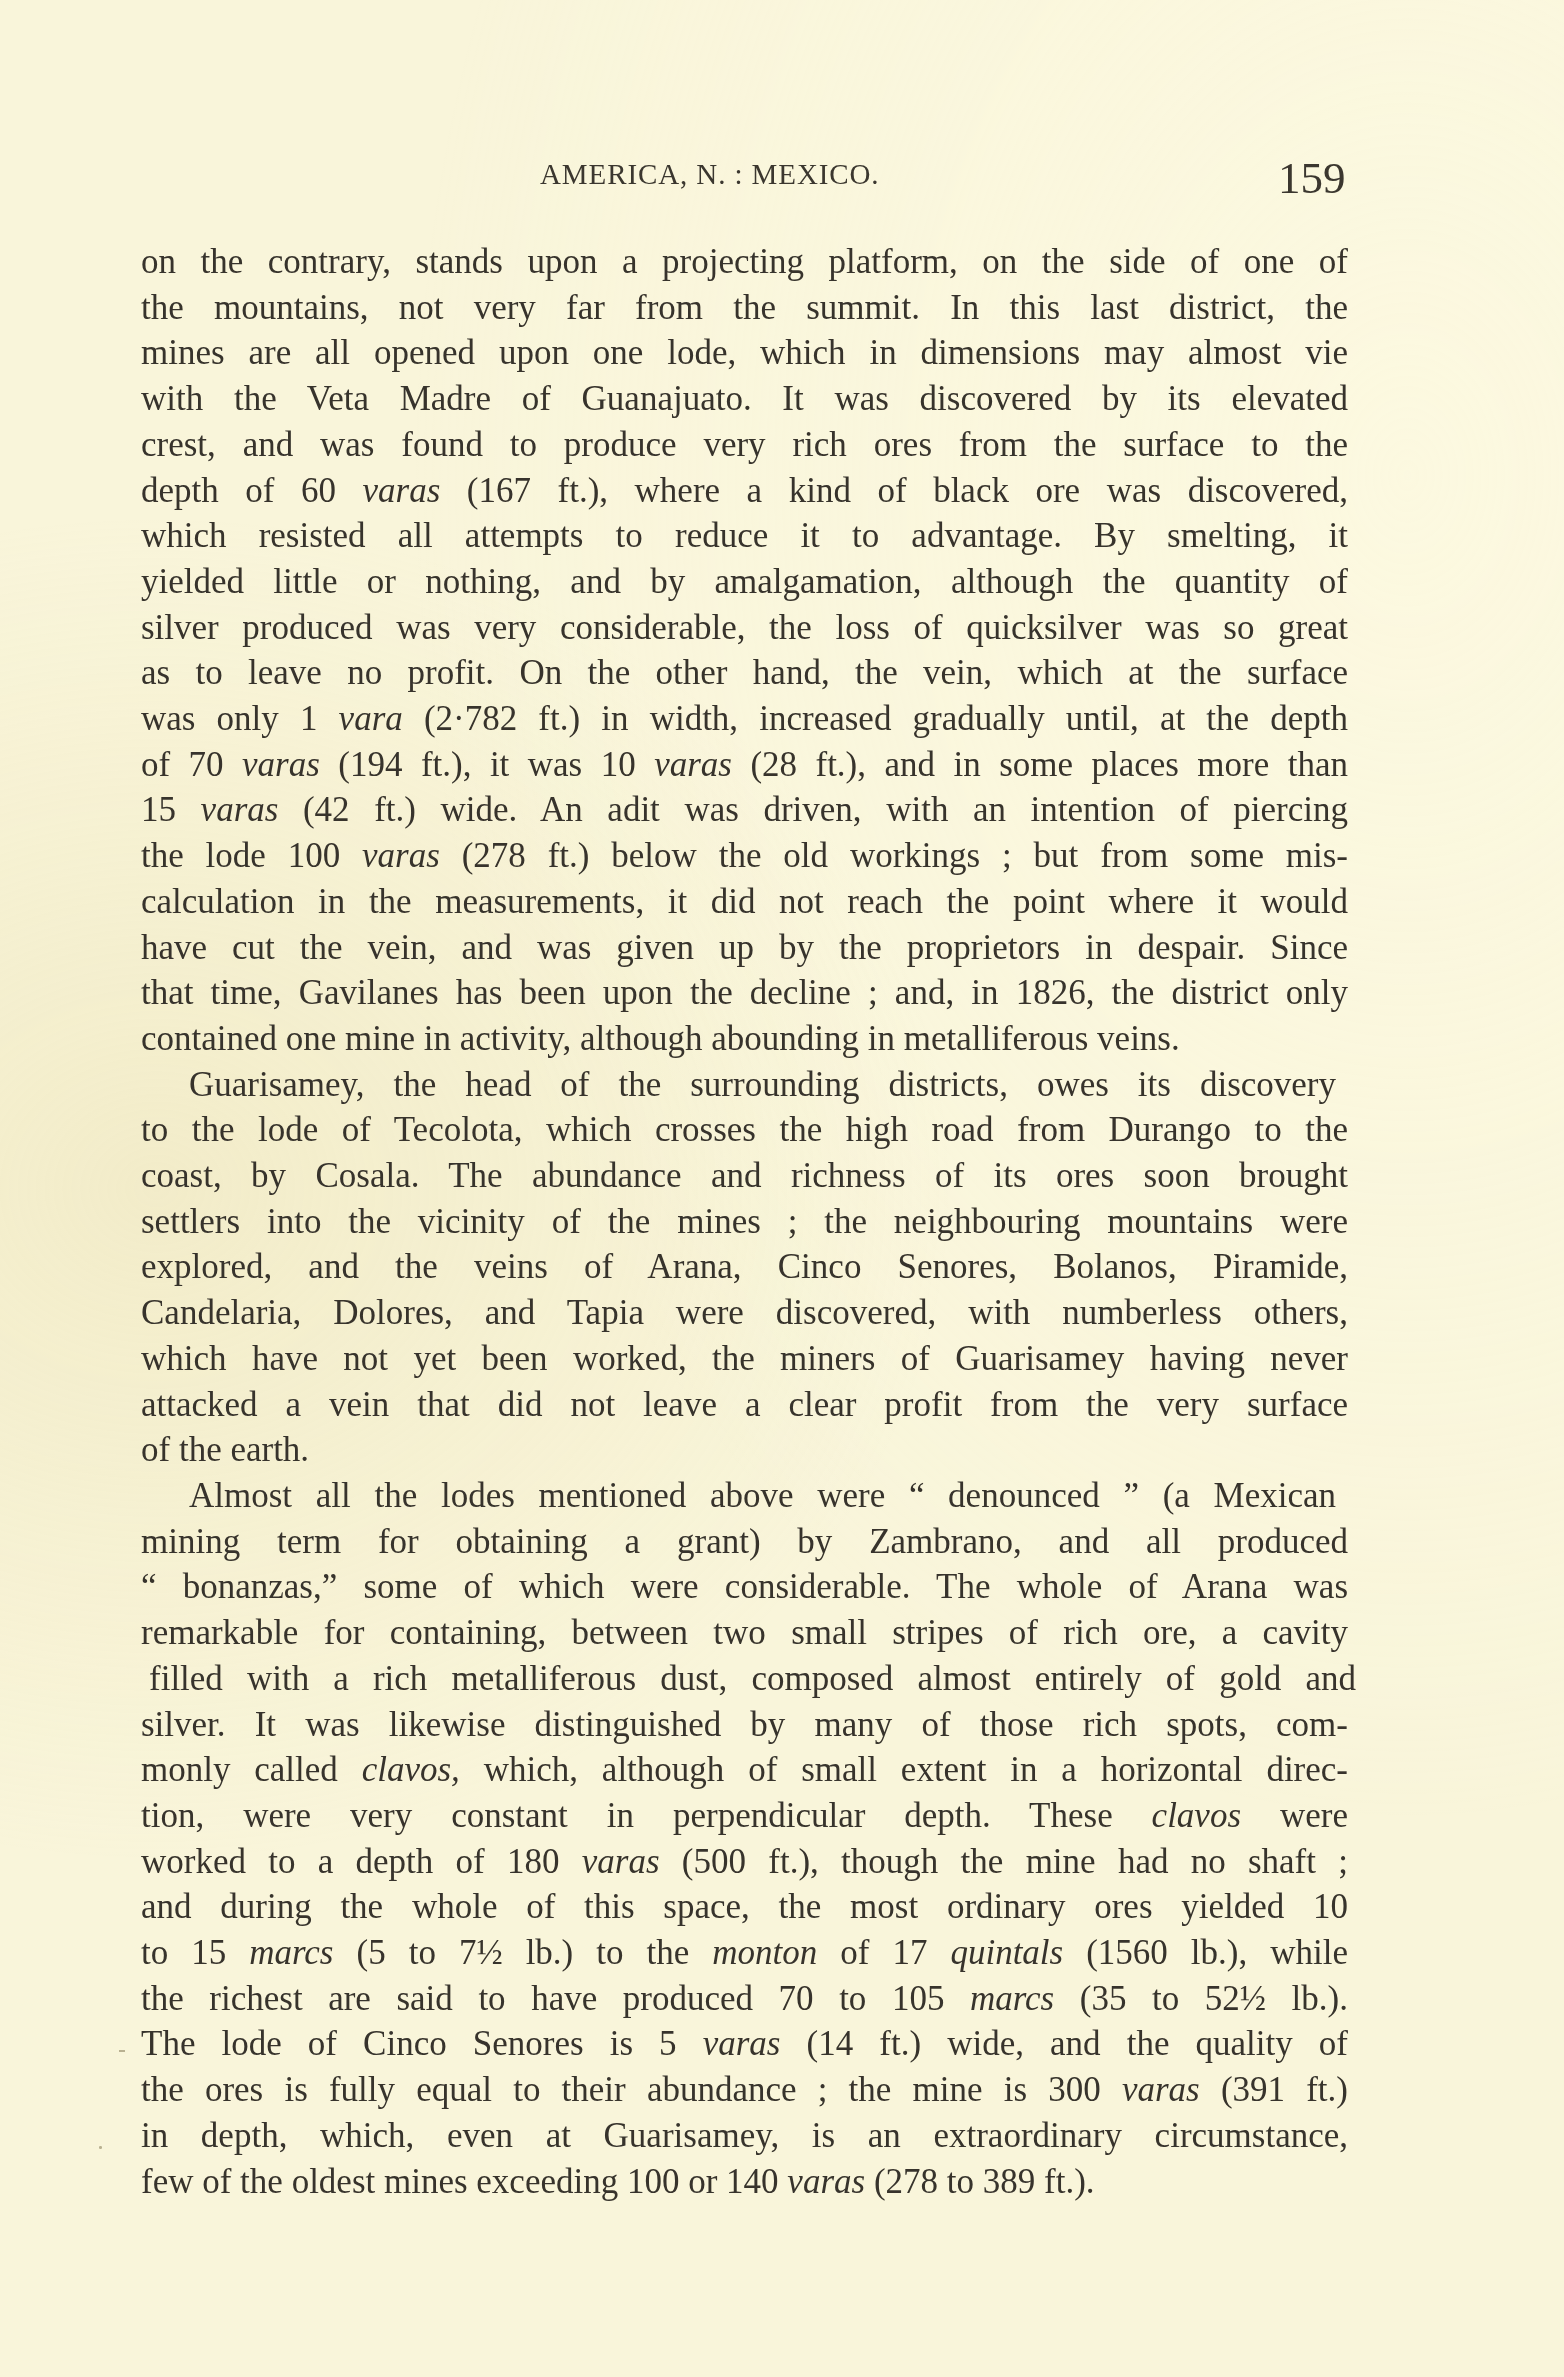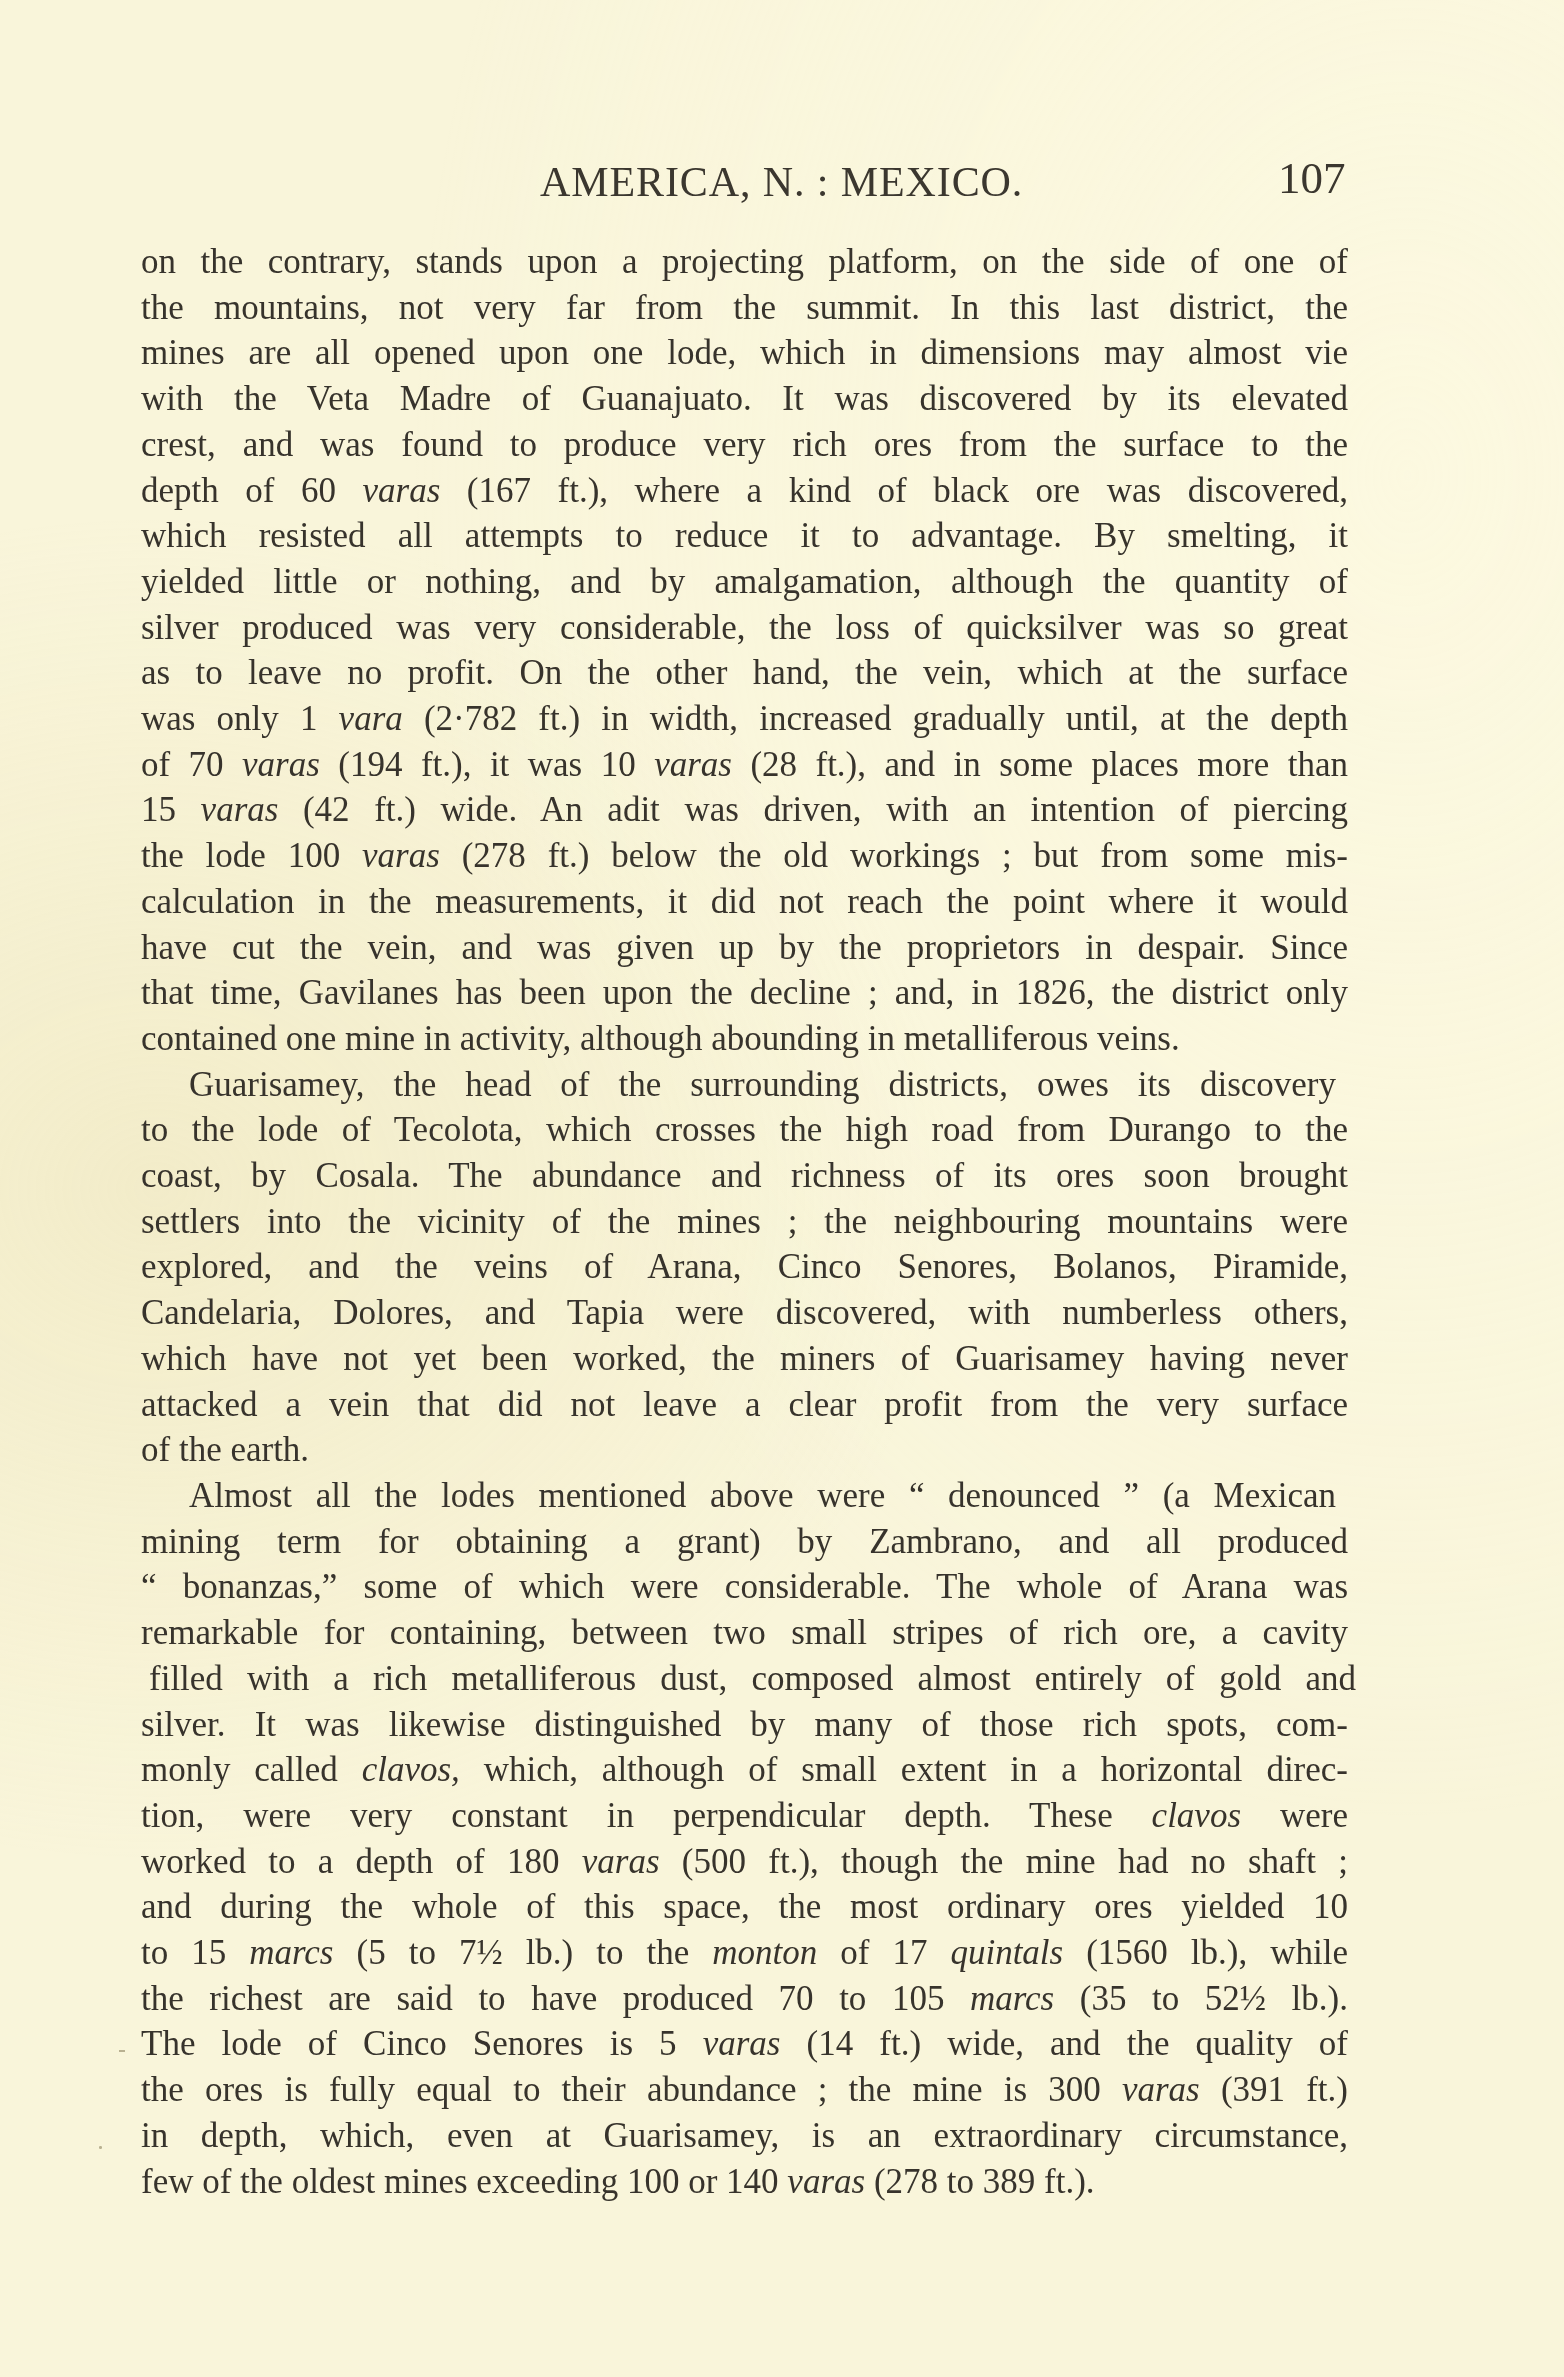--- a/index.html
+++ b/index.html
@@ -23,21 +23,21 @@
     left: 0; top: 0;
     width: 1565px;
     height: 2377px;
   }
   .running-head {
     position: absolute;
     top: 158px;
     left: 540px;
     width: 399px;
     font-family: "Liberation Serif", "DejaVu Serif", serif;
-    font-size: 42px;
+    font-size: 29px;
     letter-spacing: 0.9px;
     white-space: nowrap;
     color: #3b372f;
   }
   .page-number {
     position: absolute;
     top: 152px;
     left: 1278px;
     font-family: "Liberation Serif", "DejaVu Serif", serif;
     font-size: 45px;
@@ -86,21 +86,21 @@
     width: 2.7px;
     height: 2.7px;
     border-radius: 50%;
   }
 </style>
 </head>
 <body>
 
 <div class="page">
   <div class="running-head">AMERICA, N. : MEXICO.</div>
-  <div class="page-number">107</div>
+  <div class="page-number">159</div>
 
   <div class="body-text" id="body-text">
       <div class="line" style="top: 0px;"><span>on the contrary, stands upon a projecting platform, on the side of one of</span></div>
       <div class="line" style="top: 46px;"><span>the mountains, not very far from the summit.  In this last district, the</span></div>
       <div class="line" style="top: 91px;"><span>mines are all opened upon one lode, which in dimensions may almost vie</span></div>
       <div class="line" style="top: 137px;"><span>with the Veta Madre of Guanajuato.  It was discovered by its elevated</span></div>
       <div class="line" style="top: 183px;"><span>crest, and was found to produce very rich ores from the surface to the</span></div>
       <div class="line" style="top: 229px;"><span>depth of 60 </span><em>varas</em><span> (167 ft.), where a kind of black ore was discovered,</span></div>
       <div class="line" style="top: 274px;"><span>which resisted all attempts to reduce it to advantage.  By smelting, it</span></div>
       <div class="line" style="top: 320px;"><span>yielded little or nothing, and by amalgamation, although the quantity of</span></div>

